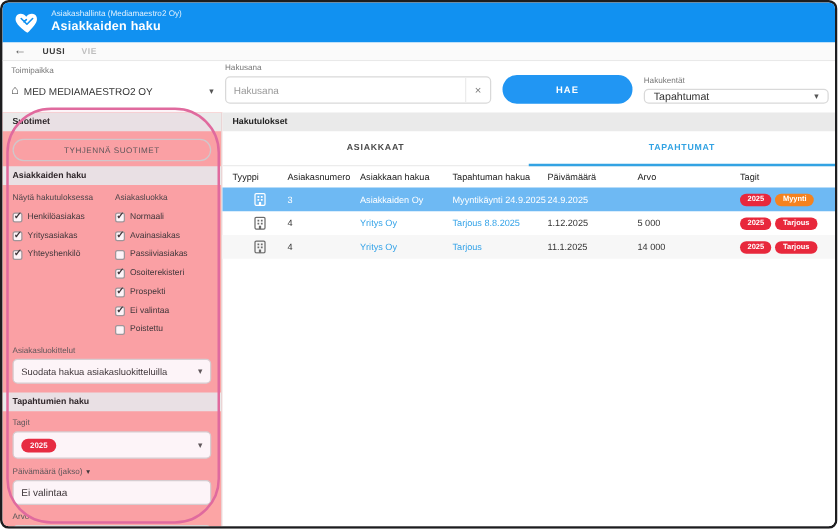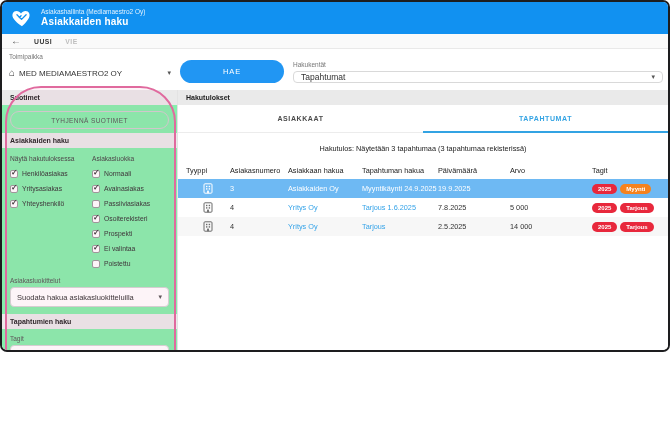--- a/index.html
+++ b/index.html
@@ -2,21 +2,21 @@
 <html style="--appbar-blue: #1191F1; --accent-blue: #2196F3; --tab-active-blue: #33A3E3; --selected-row-blue: #6EB9F3; --link-blue: #35A3E8; --tag-red: #E8283C; --tag-orange: #F5821E; --annotation-pink: #E06A9E;"><head>
 <meta charset="utf-8">
 <style>
   :root{
     --appbar-blue:#1191F1; --accent-blue:#2196F3; --tab-active-blue:#33A3E3;
     --selected-row-blue:#6EB9F3; --link-blue:#35A3E8; --tag-red:#E8283C;
     --tag-orange:#F5821E; --annotation-pink:#E06A9E;
   }
   *{box-sizing:border-box;margin:0;padding:0}
   body{width:670px;height:423px;font-family:"Liberation Sans",sans-serif;background:#fff;overflow:hidden}
-  .window{position:relative;width:670px;height:352px;border:2px solid #1d1d1f;border-radius:7px;overflow:hidden;background:#fff;display:flex;flex-direction:column}
+  .window{position:relative;width:670px;height:423px;border:2px solid #1d1d1f;border-radius:7px;overflow:hidden;background:#fff;display:flex;flex-direction:column}
   
   .appbar{height:32px;background:var(--appbar-blue);display:flex;align-items:center;padding:0 8px;gap:7px;flex:none}
   .logo{width:24px;height:24px;flex:none;display:flex;align-items:center;justify-content:center}
   .titles{display:flex;flex-direction:column;line-height:1.25}
   .app-title{font-size:6.5px;color:rgba(255,255,255,.88)}
   .page-title{font-size:10px;font-weight:700;color:#fff;letter-spacing:.2px}
   
   .toolbar{height:15px;background:#FAFAFA;border-bottom:1px solid #E9E9E9;display:flex;align-items:center;padding:0 9px;gap:13px;flex:none}
   .back{color:#555;font-size:10px;line-height:1;cursor:default}
   .tb-item{font-size:6.8px;font-weight:700;letter-spacing:.5px;color:#3A3A3A}
@@ -25,25 +25,25 @@
   .searchrow{height:41px;background:#fff;display:flex;align-items:flex-end;padding:0 5px 7px 7px;gap:9px;flex:none}
   .fgroup{display:flex;flex-direction:column;gap:3px}
   .flabel{font-size:6.5px;color:#777}
   .tp-select{width:162px;height:20px;display:flex;align-items:center;gap:4px;font-size:8px;color:#333}
   .caret{color:#555;font-size:7px;margin-left:auto}
   .home-ic{font-size:10px;color:#333;line-height:1}
   .hk-box{width:213px;height:22px;border:1px solid #D9D9D9;border-radius:4px;display:flex;align-items:center;overflow:hidden;background:#fff}
   .hk-box input{border:none;outline:none;flex:1;min-width:0;font-size:8px;color:#333;padding:0 6px;background:transparent;font-family:inherit}
   .hk-box input::placeholder{color:#999}
   .clear-x{width:20px;height:100%;border-left:1px solid #ECECEC;display:flex;align-items:center;justify-content:center;color:#777;font-size:9px}
-  .hae{width:104px;height:23px;border-radius:12px;background:var(--accent-blue);color:#fff;font-size:7.5px;font-weight:400;letter-spacing:.9px;display:flex;align-items:center;justify-content:center;border:none}
+  .hae{width:104px;height:23px;border-radius:12px;background:var(--accent-blue);color:#fff;font-size:7.5px;font-weight:700;letter-spacing:.9px;display:flex;align-items:center;justify-content:center;border:none}
   .hkt-select{flex:1;height:22px;border:1px solid #D9D9D9;border-radius:4px;display:flex;align-items:center;padding:0 7px;font-size:8.5px;color:#333;background:#fff}
   
   .content{flex:1;display:flex;min-height:0}
-  .sidebar{width:176px;flex:none;border-right:1px solid #E3E3E3;background:#86efac;overflow:hidden;display:flex;flex-direction:column}
+  .sidebar{width:176px;flex:none;border-right:1px solid #E3E3E3;background:#fca5a5;overflow:hidden;display:flex;flex-direction:column}
   .sbar{height:15px;flex:none;background:#EAEAEA;display:flex;align-items:center;padding:0 8px;font-size:7px;font-weight:700;color:#222}
   .clear-btn{margin:6px 8px 4px;height:18px;flex:none;border:1px solid #CFCFCF;border-radius:9px;background:transparent;font-size:6.5px;letter-spacing:.4px;color:#555;font-family:inherit}
   .group-labels{display:flex;padding:7px 8px 4px;font-size:6.6px;color:#444}
   .group-labels .gl1{width:82px}
   .checkcols{display:flex;padding:0 8px}
   .ccol{width:82px;display:flex;flex-direction:column}
   .ccol.c2{flex:1}
   .citem{display:flex;align-items:center;gap:4px;height:15px}
   .cbox{width:8px;height:8px;border:1px solid #9A9A9A;border-radius:2px;flex:none;position:relative;background:#fff}
   .cbox.checked::after{content:"✓";position:absolute;left:0;top:-2.5px;font-size:8px;color:#333;font-weight:700}
@@ -101,20 +101,27 @@
 
   <div class="searchrow">
     <div class="fgroup">
       <span class="flabel">Toimipaikka</span>
       <div class="tp-select">
         <span class="home-ic">⌂</span>
         <span>MED MEDIAMAESTRO2 OY</span>
         <span class="caret">▾</span>
       </div>
     </div>
+    <div class="fgroup">
+      <span class="flabel">Hakusana</span>
+      <div class="hk-box">
+        <input placeholder="Hakusana" style="">
+        <span class="clear-x">×</span>
+      </div>
+    </div>
     <button class="hae">HAE</button>
     <div class="fgroup" style="flex:1">
       <span class="flabel">Hakukentät</span>
       <div class="hkt-select">
         <span>Tapahtumat</span>
         <span class="caret">▾</span>
       </div>
     </div>
   </div>
 
@@ -195,21 +202,20 @@
       <div class="slabel">Arvo</div>
       <div class="sselect"></div>
     </div>
 
     <div class="main">
       <div class="sbar">Hakutulokset</div>
       <div class="tabs">
         <div class="tab">ASIAKKAAT</div>
         <div class="tab active">TAPAHTUMAT</div>
       </div>
-      <div class="summary">Hakutulos: Näytetään 3 tapahtumaa (3 tapahtumaa rekisterissä)</div>
       <div class="thead" id="thead">
           <span>Tyyppi</span>
           <span>Asiakasnumero</span>
           <span>Asiakkaan hakua</span>
           <span>Tapahtuman hakua</span>
           <span>Päivämäärä</span>
           <span>Arvo</span>
           <span>Tagit</span>
         </div>
       <div id="tbody">
@@ -220,63 +226,63 @@
                 <rect x="3" y="2.8" width="1.4" height="1.4" fill="currentColor"></rect>
                 <rect x="5.7" y="2.8" width="1.4" height="1.4" fill="currentColor"></rect>
                 <rect x="3" y="5.2" width="1.4" height="1.4" fill="currentColor"></rect>
                 <rect x="5.7" y="5.2" width="1.4" height="1.4" fill="currentColor"></rect>
                 <rect x="4.1" y="7.6" width="1.8" height="2.6" fill="currentColor"></rect>
               </svg>
             </span>
             <span>3</span>
             <span class="lnk">Asiakkaiden Oy</span>
             <span class="lnk">Myyntikäynti 24.9.2025</span>
-            <span>19.9.2025</span>
+            <span>24.9.2025</span>
             <span></span>
             <div class="tagcell">
               <span class="pill">2025</span>
               <span class="pill orange">Myynti</span>
             </div>
           </div>
           <div class="trow">
             <span class="ticon">
               <svg width="10" height="11" viewBox="0 0 10 11">
                 <rect x="1" y="0.8" width="8" height="9.4" rx="1" fill="none" stroke="currentColor" stroke-width="1"></rect>
                 <rect x="3" y="2.8" width="1.4" height="1.4" fill="currentColor"></rect>
                 <rect x="5.7" y="2.8" width="1.4" height="1.4" fill="currentColor"></rect>
                 <rect x="3" y="5.2" width="1.4" height="1.4" fill="currentColor"></rect>
                 <rect x="5.7" y="5.2" width="1.4" height="1.4" fill="currentColor"></rect>
                 <rect x="4.1" y="7.6" width="1.8" height="2.6" fill="currentColor"></rect>
               </svg>
             </span>
             <span>4</span>
             <span class="lnk">Yritys Oy</span>
-            <span class="lnk">Tarjous 1.6.2025</span>
-            <span>7.8.2025</span>
+            <span class="lnk">Tarjous 8.8.2025</span>
+            <span>1.12.2025</span>
             <span>5 000</span>
             <div class="tagcell">
               <span class="pill">2025</span>
               <span class="pill">Tarjous</span>
             </div>
           </div>
           <div class="trow alt">
             <span class="ticon">
               <svg width="10" height="11" viewBox="0 0 10 11">
                 <rect x="1" y="0.8" width="8" height="9.4" rx="1" fill="none" stroke="currentColor" stroke-width="1"></rect>
                 <rect x="3" y="2.8" width="1.4" height="1.4" fill="currentColor"></rect>
                 <rect x="5.7" y="2.8" width="1.4" height="1.4" fill="currentColor"></rect>
                 <rect x="3" y="5.2" width="1.4" height="1.4" fill="currentColor"></rect>
                 <rect x="5.7" y="5.2" width="1.4" height="1.4" fill="currentColor"></rect>
                 <rect x="4.1" y="7.6" width="1.8" height="2.6" fill="currentColor"></rect>
               </svg>
             </span>
             <span>4</span>
             <span class="lnk">Yritys Oy</span>
             <span class="lnk">Tarjous</span>
-            <span>2.5.2025</span>
+            <span>11.1.2025</span>
             <span>14 000</span>
             <div class="tagcell">
               <span class="pill">2025</span>
               <span class="pill">Tarjous</span>
             </div>
           </div>
         </div>
     </div>
   </div>
 

